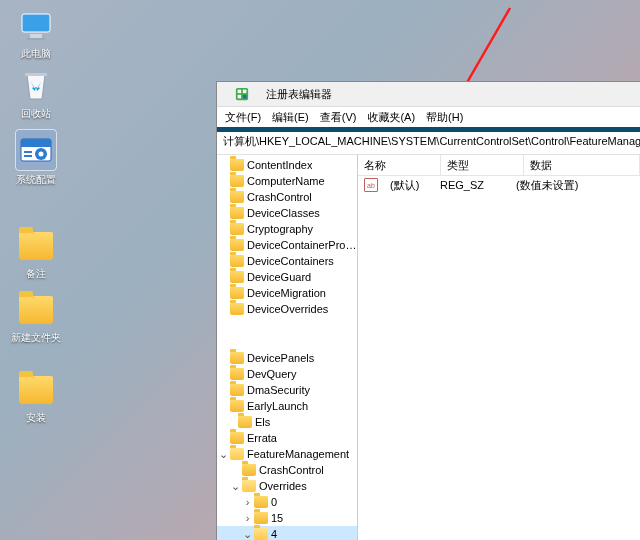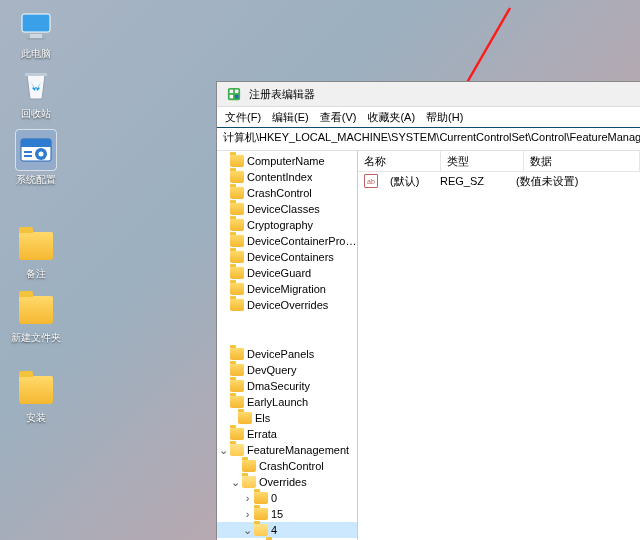--- a/index.html
+++ b/index.html
@@ -5,23 +5,23 @@
 html,body{margin:0;padding:0;width:640px;height:540px;overflow:hidden;font-family:"Microsoft YaHei","Segoe UI",sans-serif;font-size:11px;background:#a0aebc}
 .desktop{position:relative;width:640px;height:540px;background:linear-gradient(135deg,#a8b4c4 0%,#9cb0c0 35%,#b8a8b0 65%,#d0b8b8 100%)}
 .petal{position:absolute;bottom:0;right:50px;width:360px;height:260px;pointer-events:none;opacity:0.6}
 .petal svg{width:100%;height:100%}
 .di{position:absolute;width:60px;text-align:center;color:#fff;font-size:10px;text-shadow:0 1px 2px rgba(0,0,0,.7)}
 .di .ico{width:36px;height:36px;margin:0 auto 3px;display:flex;align-items:center;justify-content:center;border-radius:2px}
 .di .sel{outline:1px solid rgba(255,255,255,.6);background:rgba(120,160,220,.35);padding:2px;border-radius:3px}
 .folder-ico{width:34px;height:28px;background:linear-gradient(#ffd96b,#f5b830);border-radius:2px 2px 3px 3px;position:relative}
 .folder-ico:before{content:"";position:absolute;top:-5px;left:0;width:14px;height:6px;background:#f5c23b;border-radius:2px 2px 0 0}
 .win{position:absolute;left:216px;top:81px;right:0;bottom:0;background:#fff;border:1px solid #888;border-right:none;border-bottom:none;display:flex;flex-direction:column}
-.titlebar{height:24px;background:#f0f0f0;display:flex;align-items:center;padding:0 10px;gap:8px;border-bottom:1px solid #ddd}
+.titlebar{height:24px;background:#f0f0f0;display:flex;align-items:center;padding:0 18px;gap:17px;border-bottom:1px solid #ddd}
 .titlebar .app-ico{width:14px;height:14px}
-.menubar{height:20px;display:flex;align-items:center;gap:3px;padding:0 4px;border-bottom:1px solid #0c4a6e}
+.menubar{height:20px;display:flex;align-items:center;gap:3px;padding:0 4px;border-bottom:5px solid #0c4a6e}
 .menubar span{padding:1px 4px}
 .addr{height:18px;padding:2px 6px;border-bottom:1px solid #e0e0e0;white-space:nowrap;overflow:hidden}
 .body{flex:1;display:flex;min-height:0}
 .tree{width:140px;border-right:1px solid #ccc;overflow:hidden;padding:2px 0}
 .row{display:flex;align-items:center;height:16px;white-space:nowrap}
 .tw{width:13px;text-align:center;color:#555;font-size:11px;flex:none}
 .fico{width:14px;height:12px;background:linear-gradient(#ffd96b,#f5b830);border-radius:1px 1px 2px 2px;position:relative;margin-right:3px;flex:none}
 .fico:before{content:"";position:absolute;top:-3px;left:0;width:6px;height:3px;background:#f5c23b;border-radius:1px 1px 0 0}
 .fico.open{background:linear-gradient(#ffe38a,#ffc94f)}
 .row.sel{background:#cce8ff}
@@ -137,26 +137,26 @@
       <span>查看(V)</span>
       <span>收藏夹(A)</span>
       <span>帮助(H)</span>
     </div>
     <div class="addr">计算机\HKEY_LOCAL_MACHINE\SYSTEM\CurrentControlSet\Control\FeatureManagement\Overrides\4</div>
     <div class="body">
       <div class="tree" id="tree">
           <div class="row" style="padding-left: 0px;">
             <span class="tw"></span>
             <span class="fico"></span>
+            <span class="lbl">ContentIndex</span>
+          </div>
+          <div class="row" style="padding-left: 0px;">
+            <span class="tw"></span>
+            <span class="fico"></span>
             <span class="lbl">ComputerName</span>
-          </div>
-          <div class="row" style="padding-left: 0px;">
-            <span class="tw"></span>
-            <span class="fico"></span>
-            <span class="lbl">ContentIndex</span>
           </div>
           <div class="row" style="padding-left: 0px;">
             <span class="tw"></span>
             <span class="fico"></span>
             <span class="lbl">CrashControl</span>
           </div>
           <div class="row" style="padding-left: 0px;">
             <span class="tw"></span>
             <span class="fico"></span>
             <span class="lbl">DeviceClasses</span>

